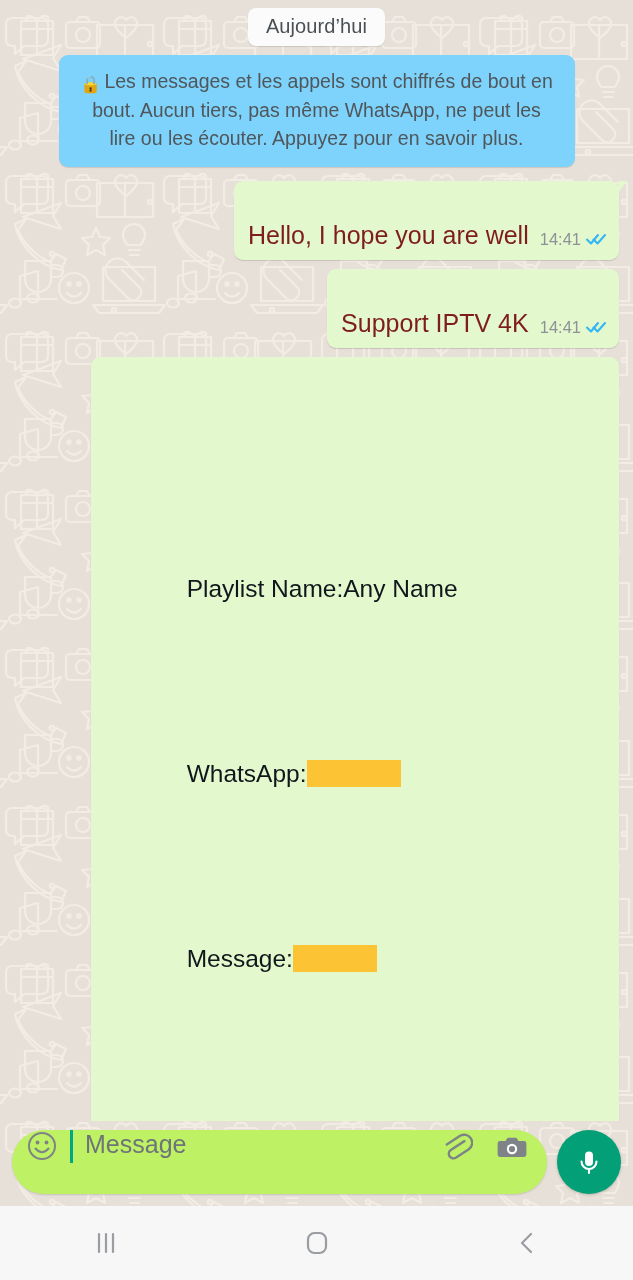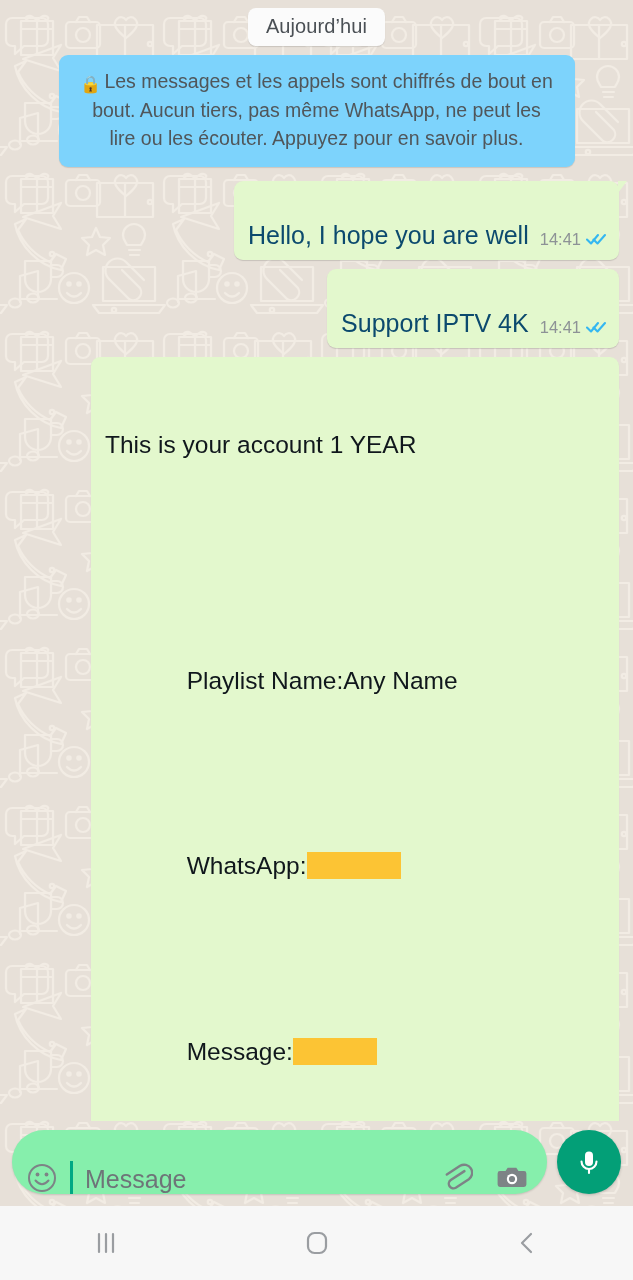--- a/index.html
+++ b/index.html
@@ -96,21 +96,21 @@
   }
   .bubble.notail::after { display: none; }
 
   .msg-line {
     display: flex;
     align-items: flex-end;
     gap: 11px;
   }
   .msg-text {
     font-size: 25px;
-    color: #0c4a6e;
+    color: #7f1d1d;
     line-height: 1.22;
     white-space: pre-wrap;
     word-break: break-word;
   }
   .meta {
     display: flex;
     align-items: center;
     gap: 5px;
     flex: 0 0 auto;
     padding-bottom: 2px;
@@ -152,24 +152,24 @@
     z-index: 2;
     flex: 0 0 auto;
     display: flex;
     align-items: center;
     gap: 10px;
     padding: 9px 12px 12px 12px;
   }
   #input-pill {
     flex: 1 1 auto;
     height: 64px;
-    background: #86efac;
+    background: #bef264;
     border-radius: 32px;
     display: flex;
-    align-items: flex-end;
+    align-items: flex-start;
     padding: 0 18px 0 14px;
     box-shadow: 0 1px 2px rgba(0,0,0,.14);
     gap: 6px;
   }
   .emoji-icon { width: 32px; height: 32px; flex: 0 0 auto; }
   .caret {
     width: 3px;
     height: 33px;
     background: #00a884;
     flex: 0 0 auto;
@@ -311,21 +311,20 @@
               <path d="M7.5 7.5 L11.5 11.5 L19 3" fill="none" stroke="#34b7f1" stroke-width="2.1" stroke-linecap="round" stroke-linejoin="round"></path>
             </svg>
           </span>
         </div>
       </div>
     </div>
 
     <div class="row right" style="margin-bottom:12px;">
       <div class="bubble out notail acct-bubble">
         <div class="acct-text">
-          <div class="acct-line">This is your account 1 YEAR</div>
           <div class="acct-line blank"></div>
 
           <div class="acct-line">
             <span>Playlist Name:</span><span>Any Name</span>
           </div>
 
           <div class="acct-line">
             <span>WhatsApp:</span><span class="redact redact-inline" style="width:94px;"></span>
           </div>
 

